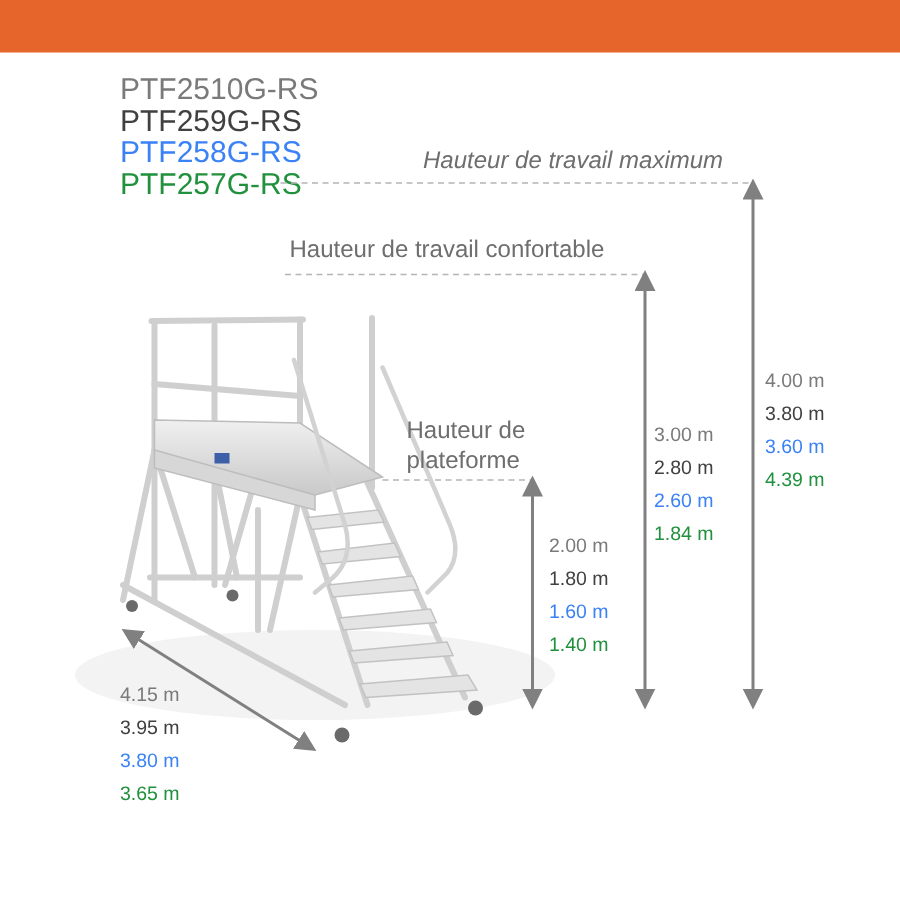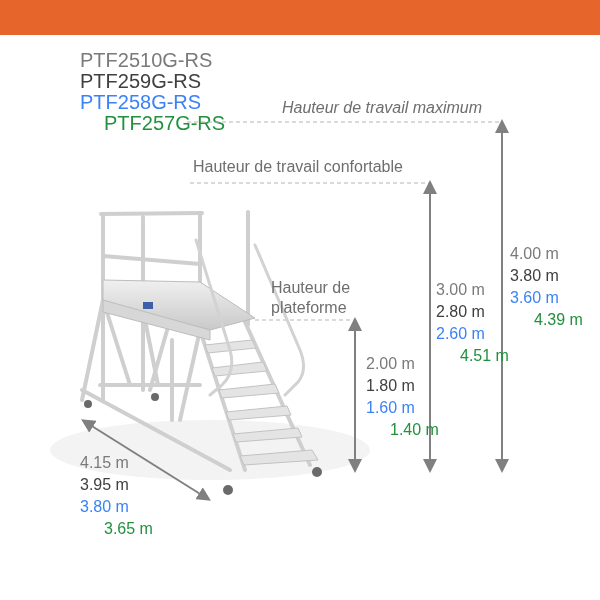--- a/index.html
+++ b/index.html
@@ -15,22 +15,22 @@
     .banner-title {
       color: #ffffff; font-weight: bold; font-size: 17px; letter-spacing: -0.3px;
       font-family: "Liberation Sans", sans-serif;
       transform: scaleX(0.88);
     }
     .models { position: absolute; left: 80px; top: 50px; }
     .model { font-size: 20px; line-height: 21px; white-space: nowrap; }
     .lbl {
       position: absolute; color: #6e6e6e; font-size: 16px; line-height: 20px; white-space: nowrap;
     }
-    .vals { position: absolute; font-size: 16px; line-height: 22px; white-space: nowrap; }
-    .v0 { color: #7a7a7a; } .v1 { color: #404040; } .v2 { color: #3b82f6; } .v3 { color: #21913d; margin-left: 24px; }
+    .vals { position: absolute; font-size: 13px; line-height: 22px; white-space: nowrap; }
+    .v0 { color: #7a7a7a; } .v1 { color: #404040; } .v2 { color: #3b82f6; } .v3 { color: #21913d; }
     svg.overlay { position: absolute; left: 0; top: 0; }
   </style>
 </head>
 <body>
 
 <div class="banner">
   <span class="banner-title">DIMENSIONS ET HAUTEURS</span>
 </div>
 
 <div class="models">
@@ -126,21 +126,21 @@
   <div class="v0">4.00 m</div>
   <div class="v1">3.80 m</div>
   <div class="v2">3.60 m</div>
   <div class="v3">4.39 m</div>
 </div>
 
 <div class="vals" style="left:436px; top:279px;">
   <div class="v0">3.00 m</div>
   <div class="v1">2.80 m</div>
   <div class="v2">2.60 m</div>
-  <div class="v3">4.51 m</div>
+  <div class="v3">1.84 m</div>
 </div>
 
 <div class="vals" style="left:366px; top:353px;">
   <div class="v0">2.00 m</div>
   <div class="v1">1.80 m</div>
   <div class="v2">1.60 m</div>
   <div class="v3">1.40 m</div>
 </div>
 
 <div class="vals" style="left:80px; top:452px;">

